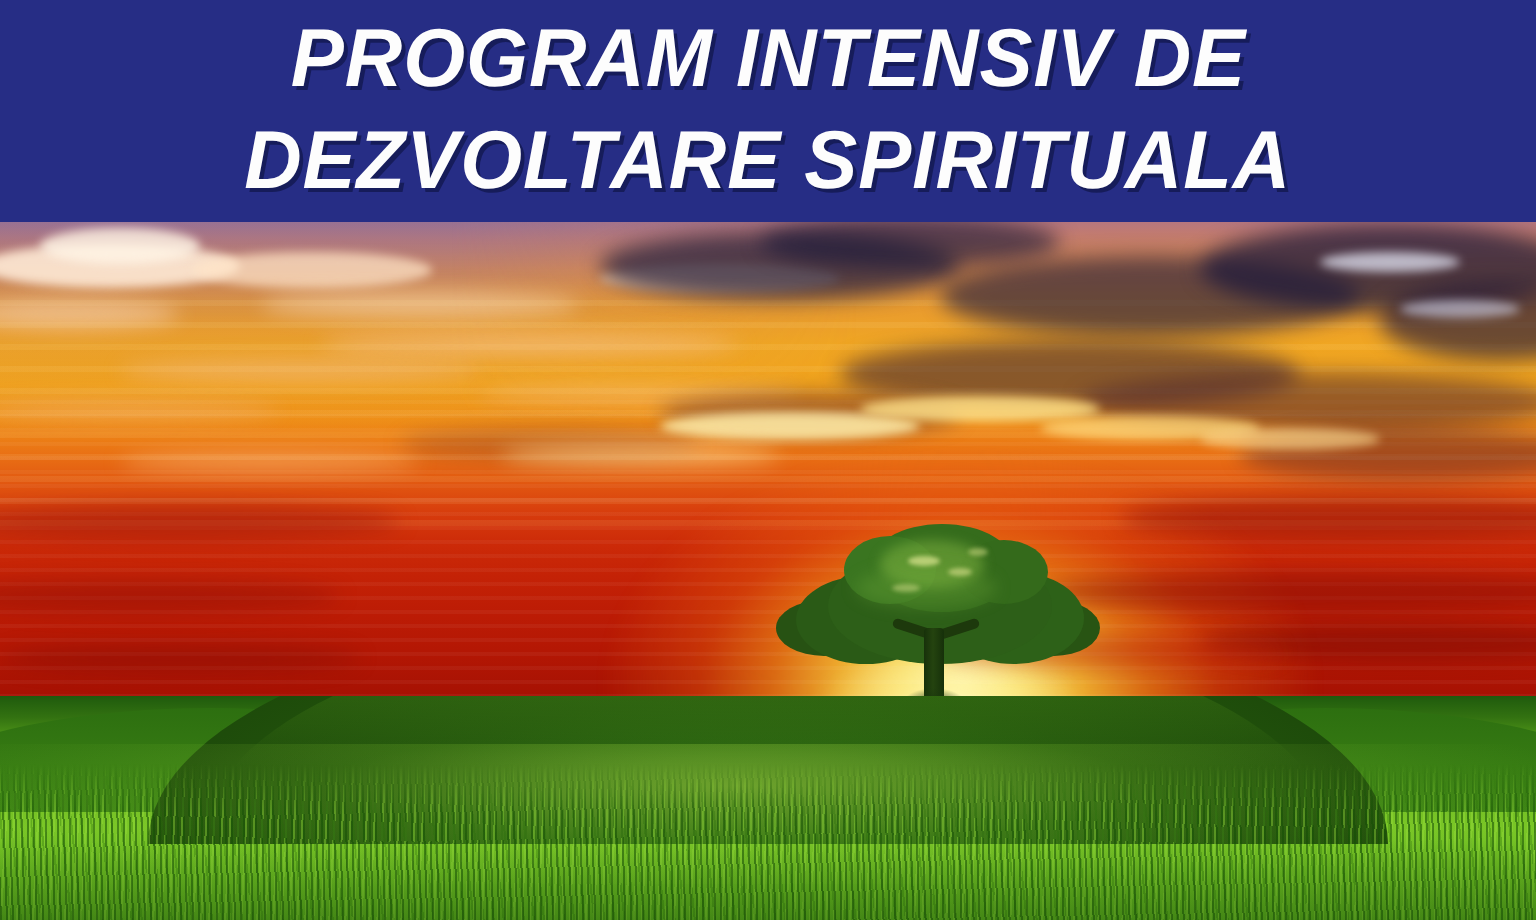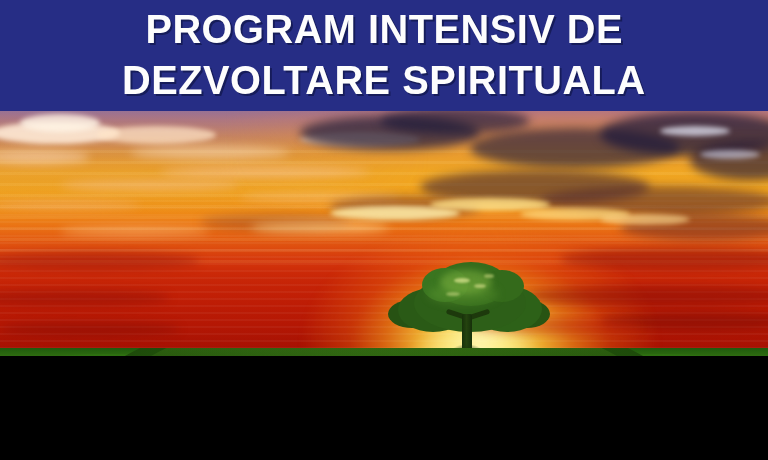--- a/index.html
+++ b/index.html
@@ -1,19 +1,20 @@
 <!DOCTYPE html>
 <html><head>
 <meta charset="utf-8">
 <style>
   html,body{margin:0;padding:0;background:#000;}
   *{box-sizing:border-box;}
   #poster{
-    position:relative;width:768px;height:356px;overflow:hidden;
+    position:relative;width:768px;height:460px;overflow:hidden;
     font-family:"Liberation Sans","DejaVu Sans",sans-serif;
+    font-style:italic;
   }
 
   
   .scene{position:absolute;inset:0;}
 
   
   .sky{
     position:absolute;left:0;top:0;width:768px;height:360px;
     background:
       linear-gradient(to bottom,

